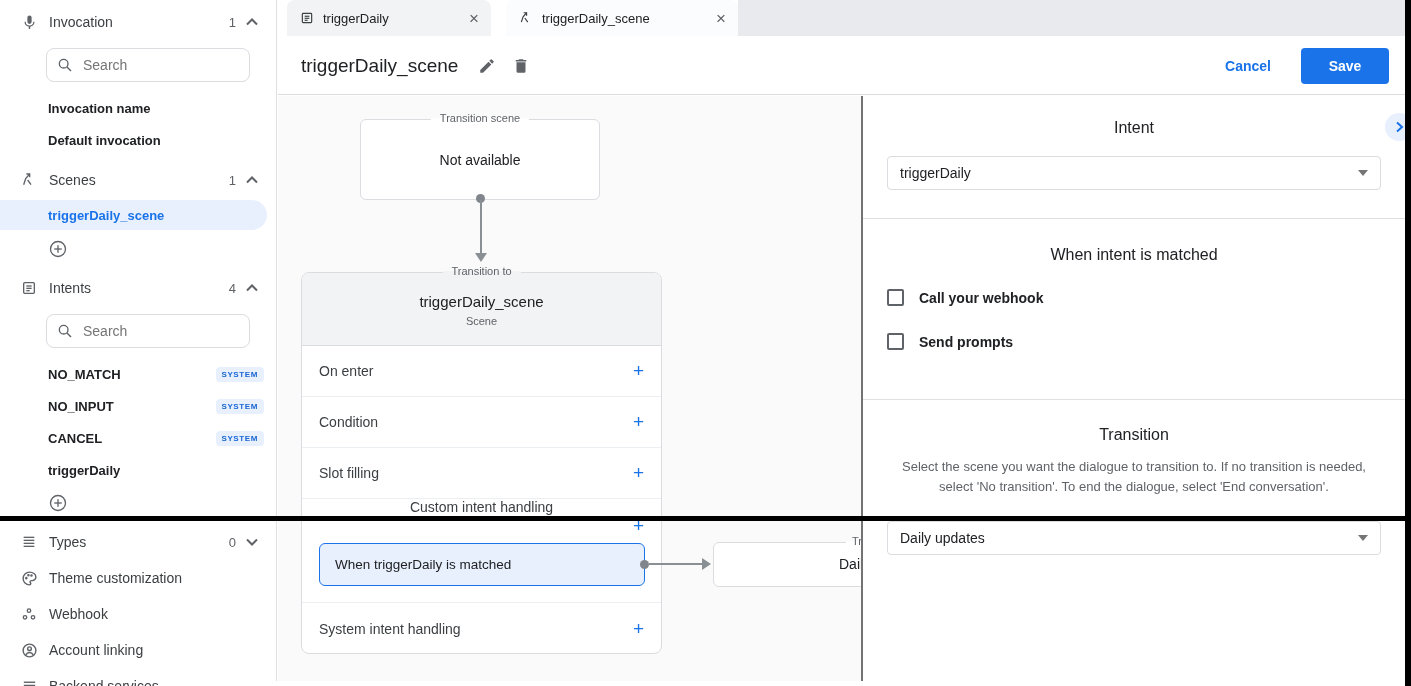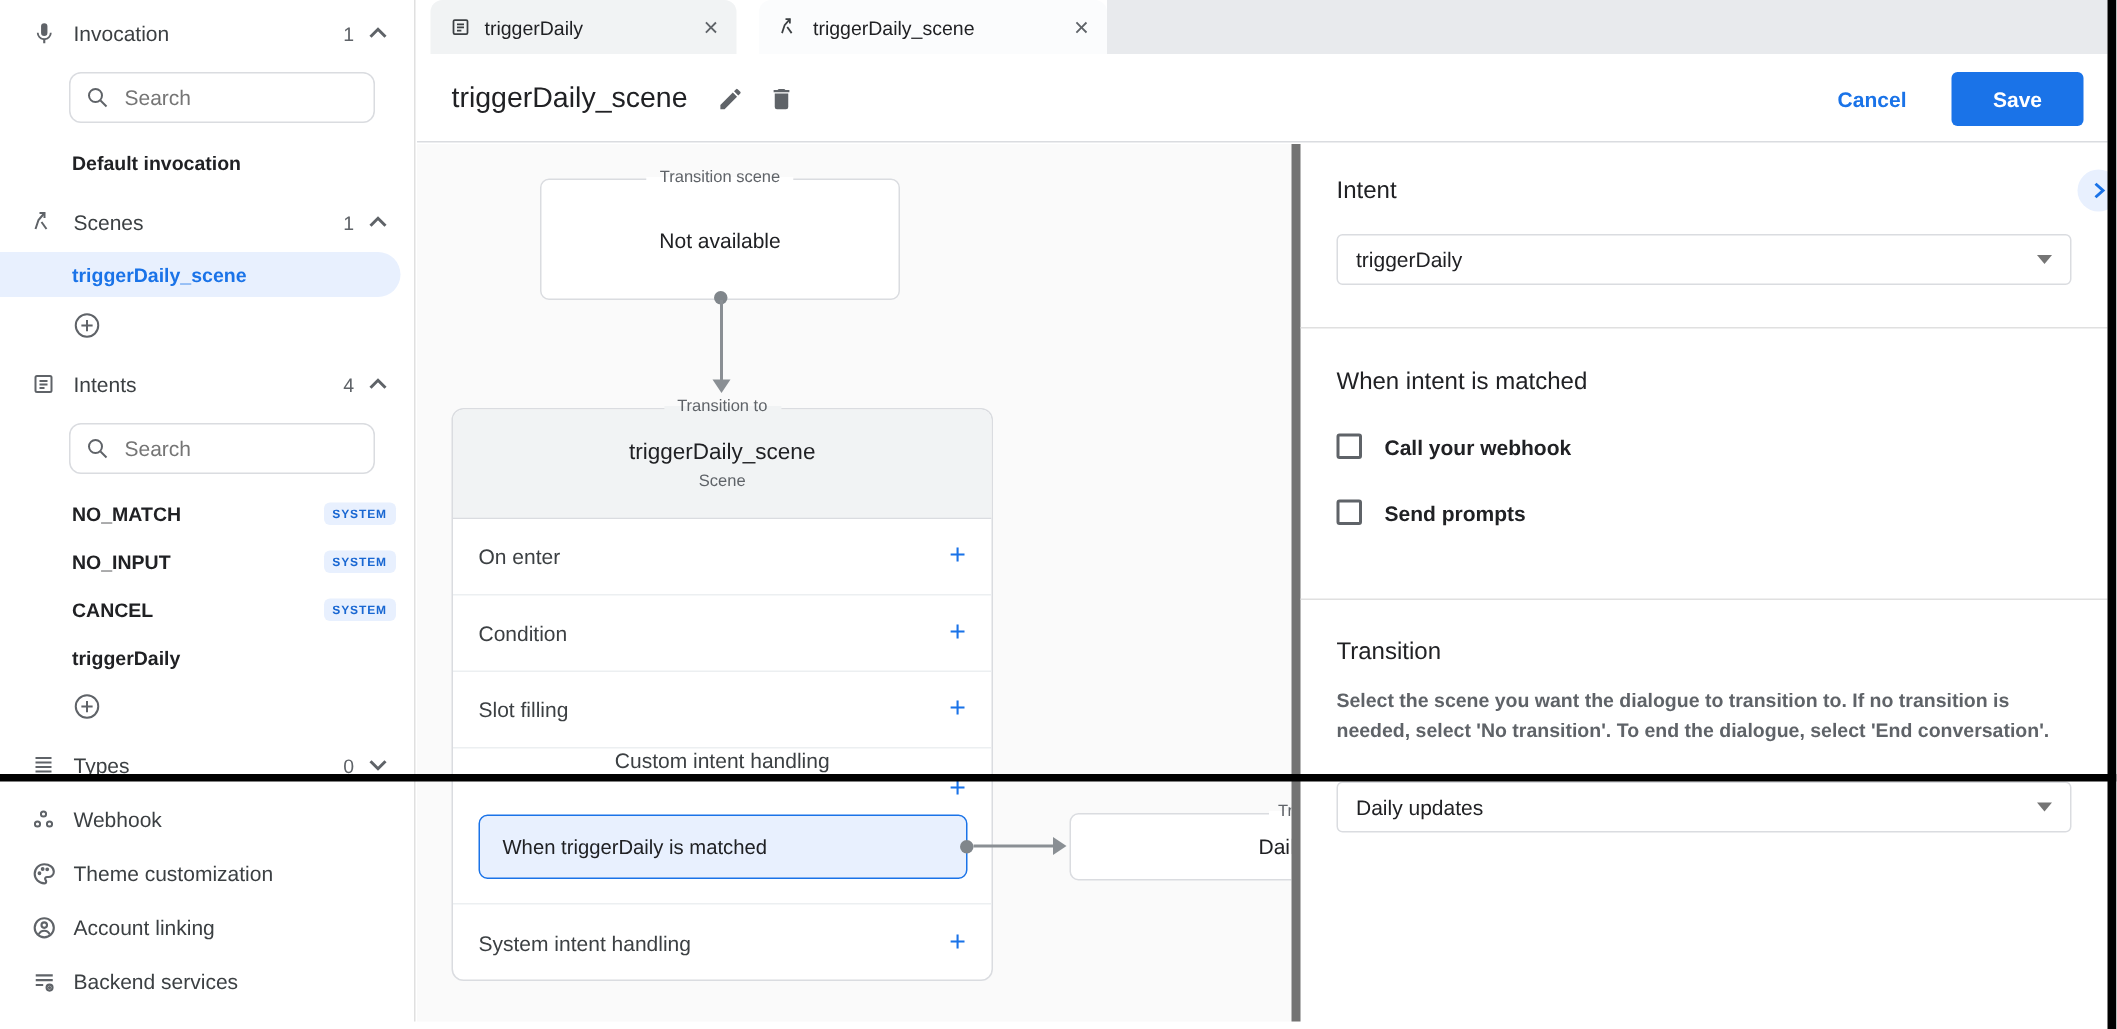--- a/index.html
+++ b/index.html
@@ -94,21 +94,21 @@
 
   .h-line { position:absolute; left:371px; top:467px; width:54px; height:2px; background:#8a8f94; }
   .arr-right { position:absolute; left:424px; top:462px; width:0; height:0;
     border-top:6px solid transparent; border-bottom:6px solid transparent; border-left:9px solid #8a8f94; }
   .target-box { position:absolute; left:435px; top:446px; width:240px; height:45px; background:#fff;
     border:1px solid #dadce0; border-radius:6px; }
   .target-box .legend { left:132px; transform:none; background:linear-gradient(#fafafa 50%, #fff 50%); padding:0 6px; }
   .target-text { position:absolute; left:125px; top:13px; font-size:14px; color:#202124; white-space:nowrap; }
 
   
-  .panel { position:relative; flex:1; background:#fff; border-left:6px solid #737373; }
+  .panel { position:relative; flex:1; background:#fff; border-left:2px solid #737373;text-align:center; }
   .p-sec { padding:0 24px; }
   .p-h { font-size:16px; color:#202124; font-weight:normal; }
   .collapse-btn { position:absolute; top:17px; right:-8px; width:28px; height:28px; border-radius:50%;
     background:#e8f0fe; border:none; display:flex; align-items:center; justify-content:center; cursor:pointer; }
   .dropdown { height:34px; border:1px solid #dadce0; border-radius:4px; display:flex;
     align-items:center; padding:0 12px; font-size:14px; color:#202124; cursor:pointer; background:#fff; }
   .dropdown .caret { margin-left:auto; width:0; height:0; border-left:5px solid transparent;
     border-right:5px solid transparent; border-top:6px solid #757575; }
   .divider { border-bottom:1px solid #e0e0e0; }
   .chk-row { display:flex; align-items:center; }
@@ -144,20 +144,21 @@
     <div class="searchbox">
       <span class="ic">
         <svg width="16" height="16" viewBox="0 0 24 24" fill="none" stroke="#5f6368" stroke-width="2">
             <circle cx="10" cy="10" r="6.5"></circle>
             <line x1="15" y1="15" x2="21" y2="21"></line>
           </svg>
       </span>
       <input type="text" placeholder="Search" style="">
     </div>
 
+    <div class="side-item">Invocation name</div>
     <div class="side-item">Default invocation</div>
 
     <div class="gap6"></div>
     <div class="side-row">
       <span class="ic">
         <svg width="16" height="16" viewBox="0 0 24 24" fill="none" stroke="#5f6368" stroke-width="2">
             <polyline points="8,3 13,3 13,8"></polyline>
             <path d="M13 3 L7 10 L4 19"></path>
             <path d="M10 12 L15 19"></path>
           </svg>
@@ -250,38 +251,38 @@
       <span class="cnt">0</span>
       <span class="chev">
         <svg width="12" height="8" viewBox="0 0 12 8" fill="none" stroke="#5f6368" stroke-width="2">
             <polyline points="1,1.5 6,6.5 11,1.5"></polyline>
           </svg>
       </span>
     </div>
 
     <div class="side-row">
       <span class="ic">
-        <svg width="16" height="16" viewBox="0 0 24 24" fill="none" stroke="#5f6368" stroke-width="2">
-            <circle cx="6" cy="17" r="2.6"></circle>
-            <circle cx="12" cy="7" r="2.6"></circle>
-            <circle cx="18" cy="17" r="2.6"></circle>
-          </svg>
-      </span>
-      <span>Webhook</span>
-    </div>
-    <div class="side-row">
-      <span class="ic">
         <svg width="17" height="17" viewBox="0 0 24 24" fill="none" stroke="#5f6368" stroke-width="2">
             <path d="M12 3a9 9 0 1 0 0 18c1 0 1.8-.8 1.8-1.8 0-.5-.2-.9-.5-1.2-.3-.3-.5-.7-.5-1.2 0-1 .8-1.8 1.8-1.8H16a5 5 0 0 0 5-5c0-4-4-7-9-7z"></path>
             <circle cx="7.5" cy="11.5" r="0.8" fill="#5f6368"></circle>
             <circle cx="10.5" cy="7.5" r="0.8" fill="#5f6368"></circle>
             <circle cx="14.8" cy="7.8" r="0.8" fill="#5f6368"></circle>
           </svg>
       </span>
       <span>Theme customization</span>
+    </div>
+    <div class="side-row">
+      <span class="ic">
+        <svg width="16" height="16" viewBox="0 0 24 24" fill="none" stroke="#5f6368" stroke-width="2">
+            <circle cx="6" cy="17" r="2.6"></circle>
+            <circle cx="12" cy="7" r="2.6"></circle>
+            <circle cx="18" cy="17" r="2.6"></circle>
+          </svg>
+      </span>
+      <span>Webhook</span>
     </div>
     <div class="side-row">
       <span class="ic">
         <svg width="17" height="17" viewBox="0 0 24 24" fill="none" stroke="#5f6368" stroke-width="2">
             <circle cx="12" cy="12" r="9"></circle>
             <circle cx="12" cy="9.5" r="2.6"></circle>
             <path d="M6.8 18.2c1-2.2 2.9-3.4 5.2-3.4s4.2 1.2 5.2 3.4"></path>
           </svg>
       </span>
       <span>Account linking</span>
@@ -428,21 +429,21 @@
           </div>
           <div class="chk-row" style="margin-top:27px;">
             <span class="chk"></span>
             <span class="chk-lab">Send prompts</span>
           </div>
         </div>
         <div class="divider"></div>
 
         <div class="p-sec" style="padding-top:26px;">
           <div class="p-h">Transition</div>
-          <div class="p-desc" style="margin-top:13px;font-weight:bold;">Select the scene you want the dialogue to transition to. If no transition is needed, select 'No transition'. To end the dialogue, select 'End conversation'.</div>
+          <div class="p-desc" style="margin-top:13px;">Select the scene you want the dialogue to transition to. If no transition is needed, select 'No transition'. To end the dialogue, select 'End conversation'.</div>
           <div class="dropdown" style="margin-top:24px;">
             <span>Daily updates</span>
             <span class="caret"></span>
           </div>
         </div>
       </div>
     </div>
   </div>
 
   <div class="edge-right"></div>

